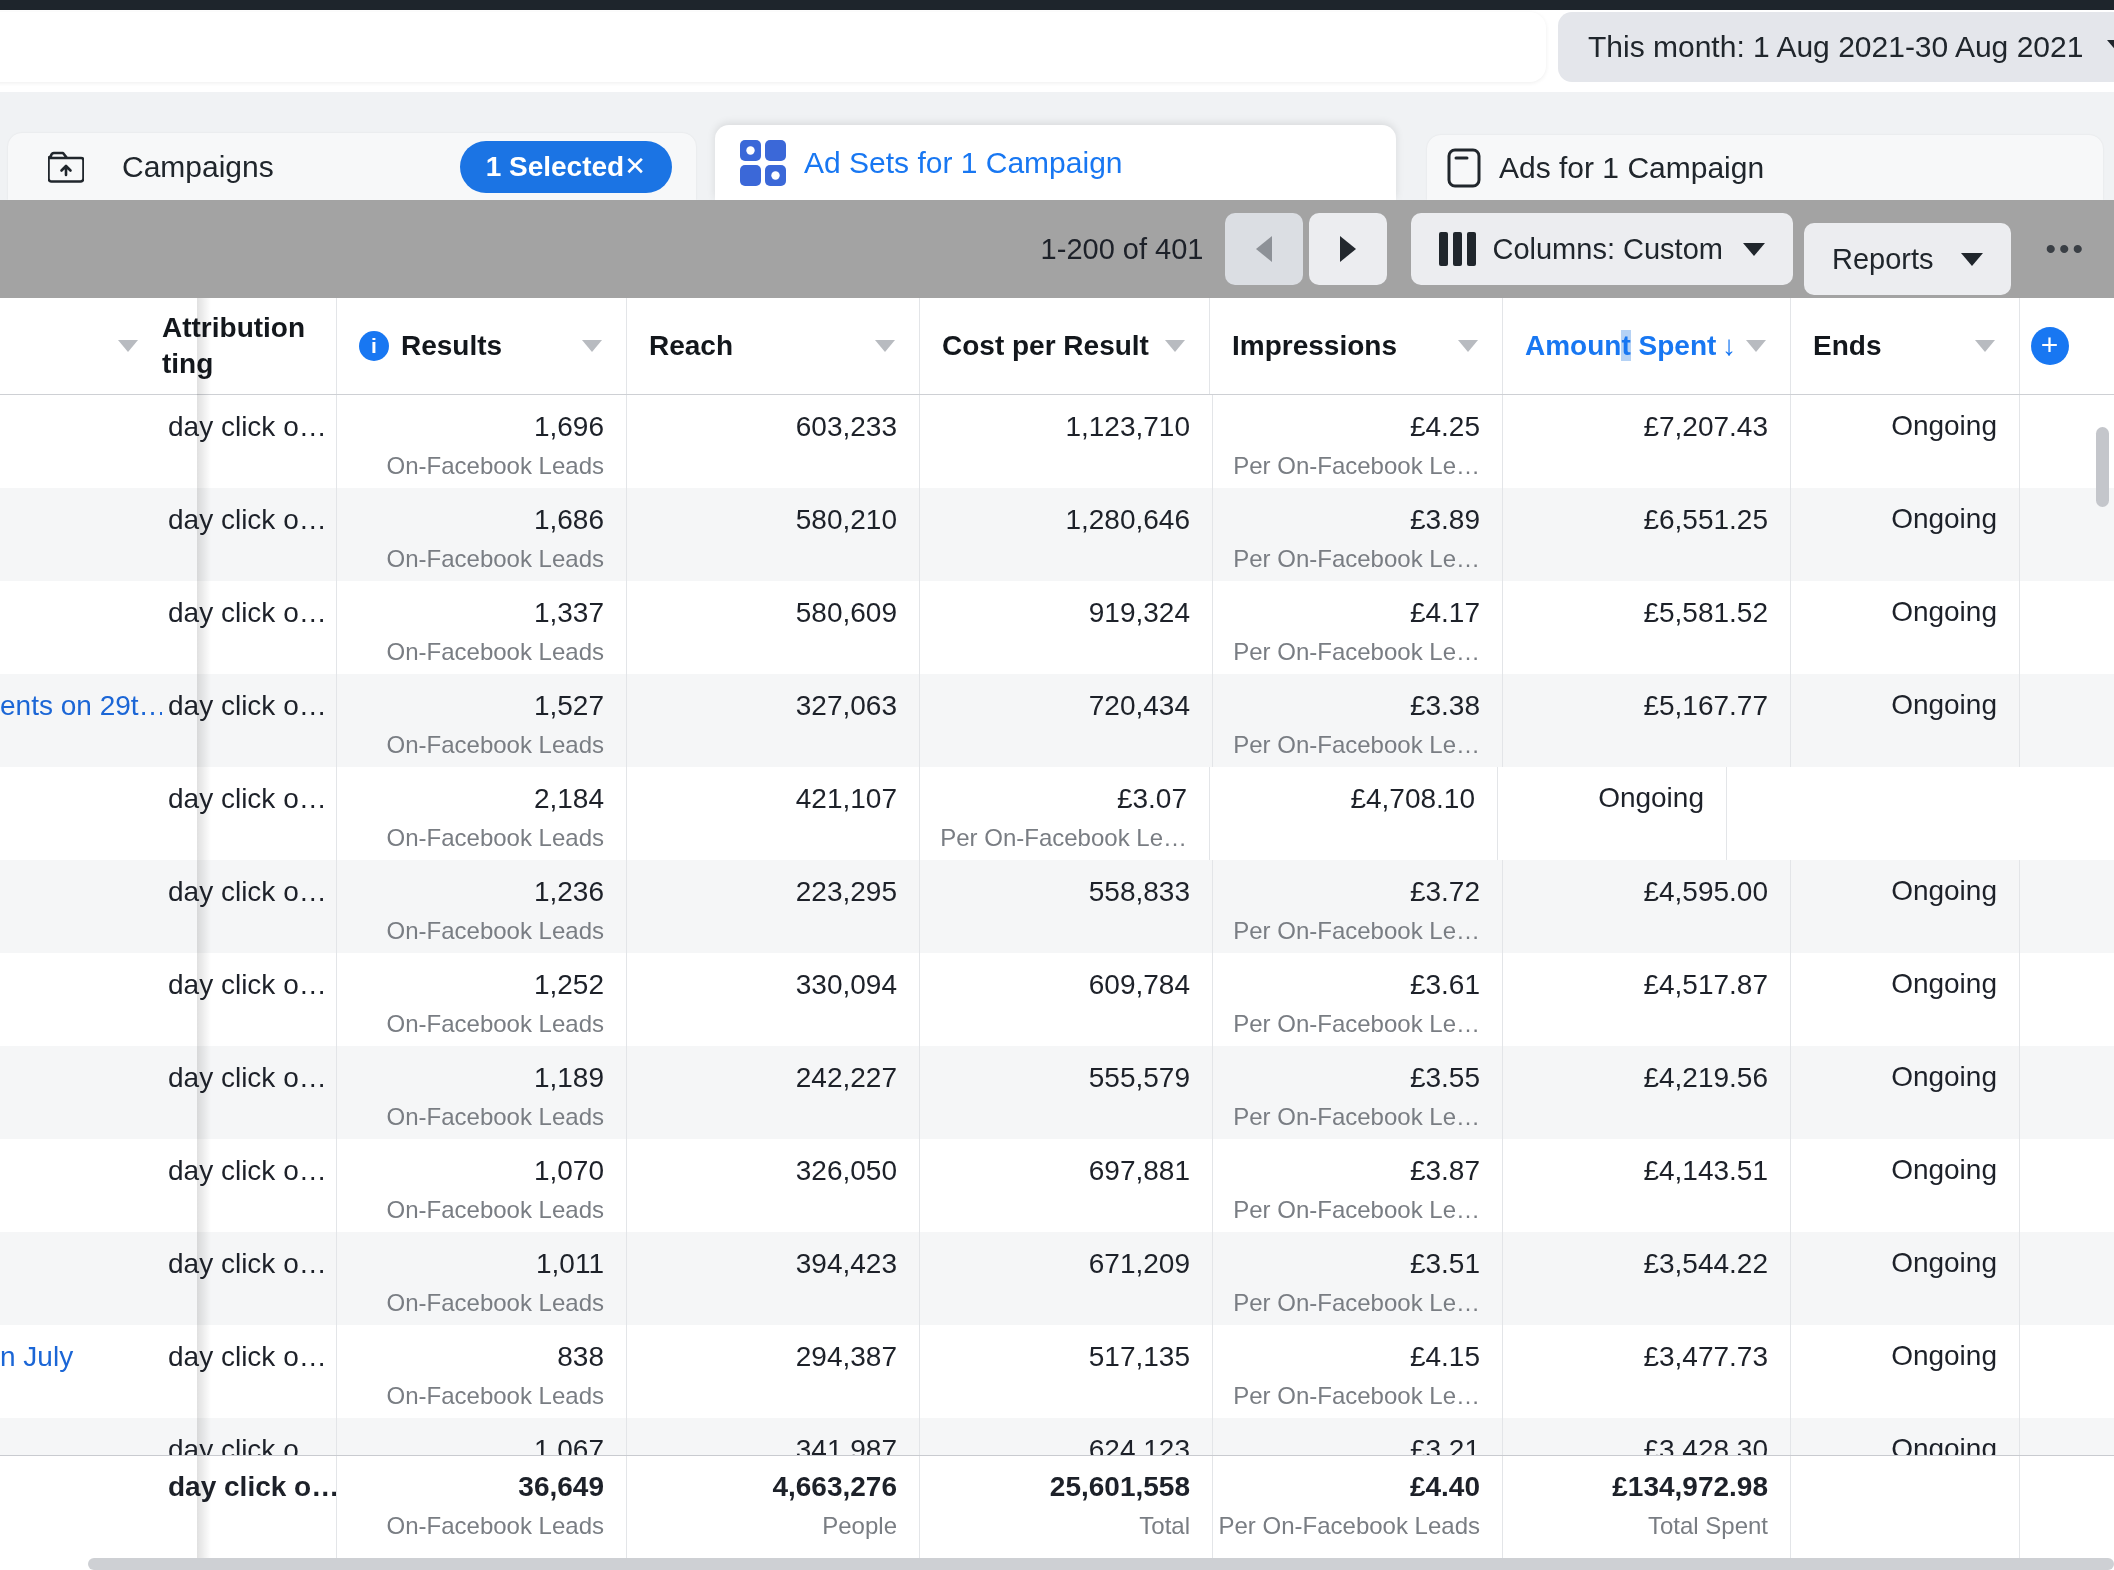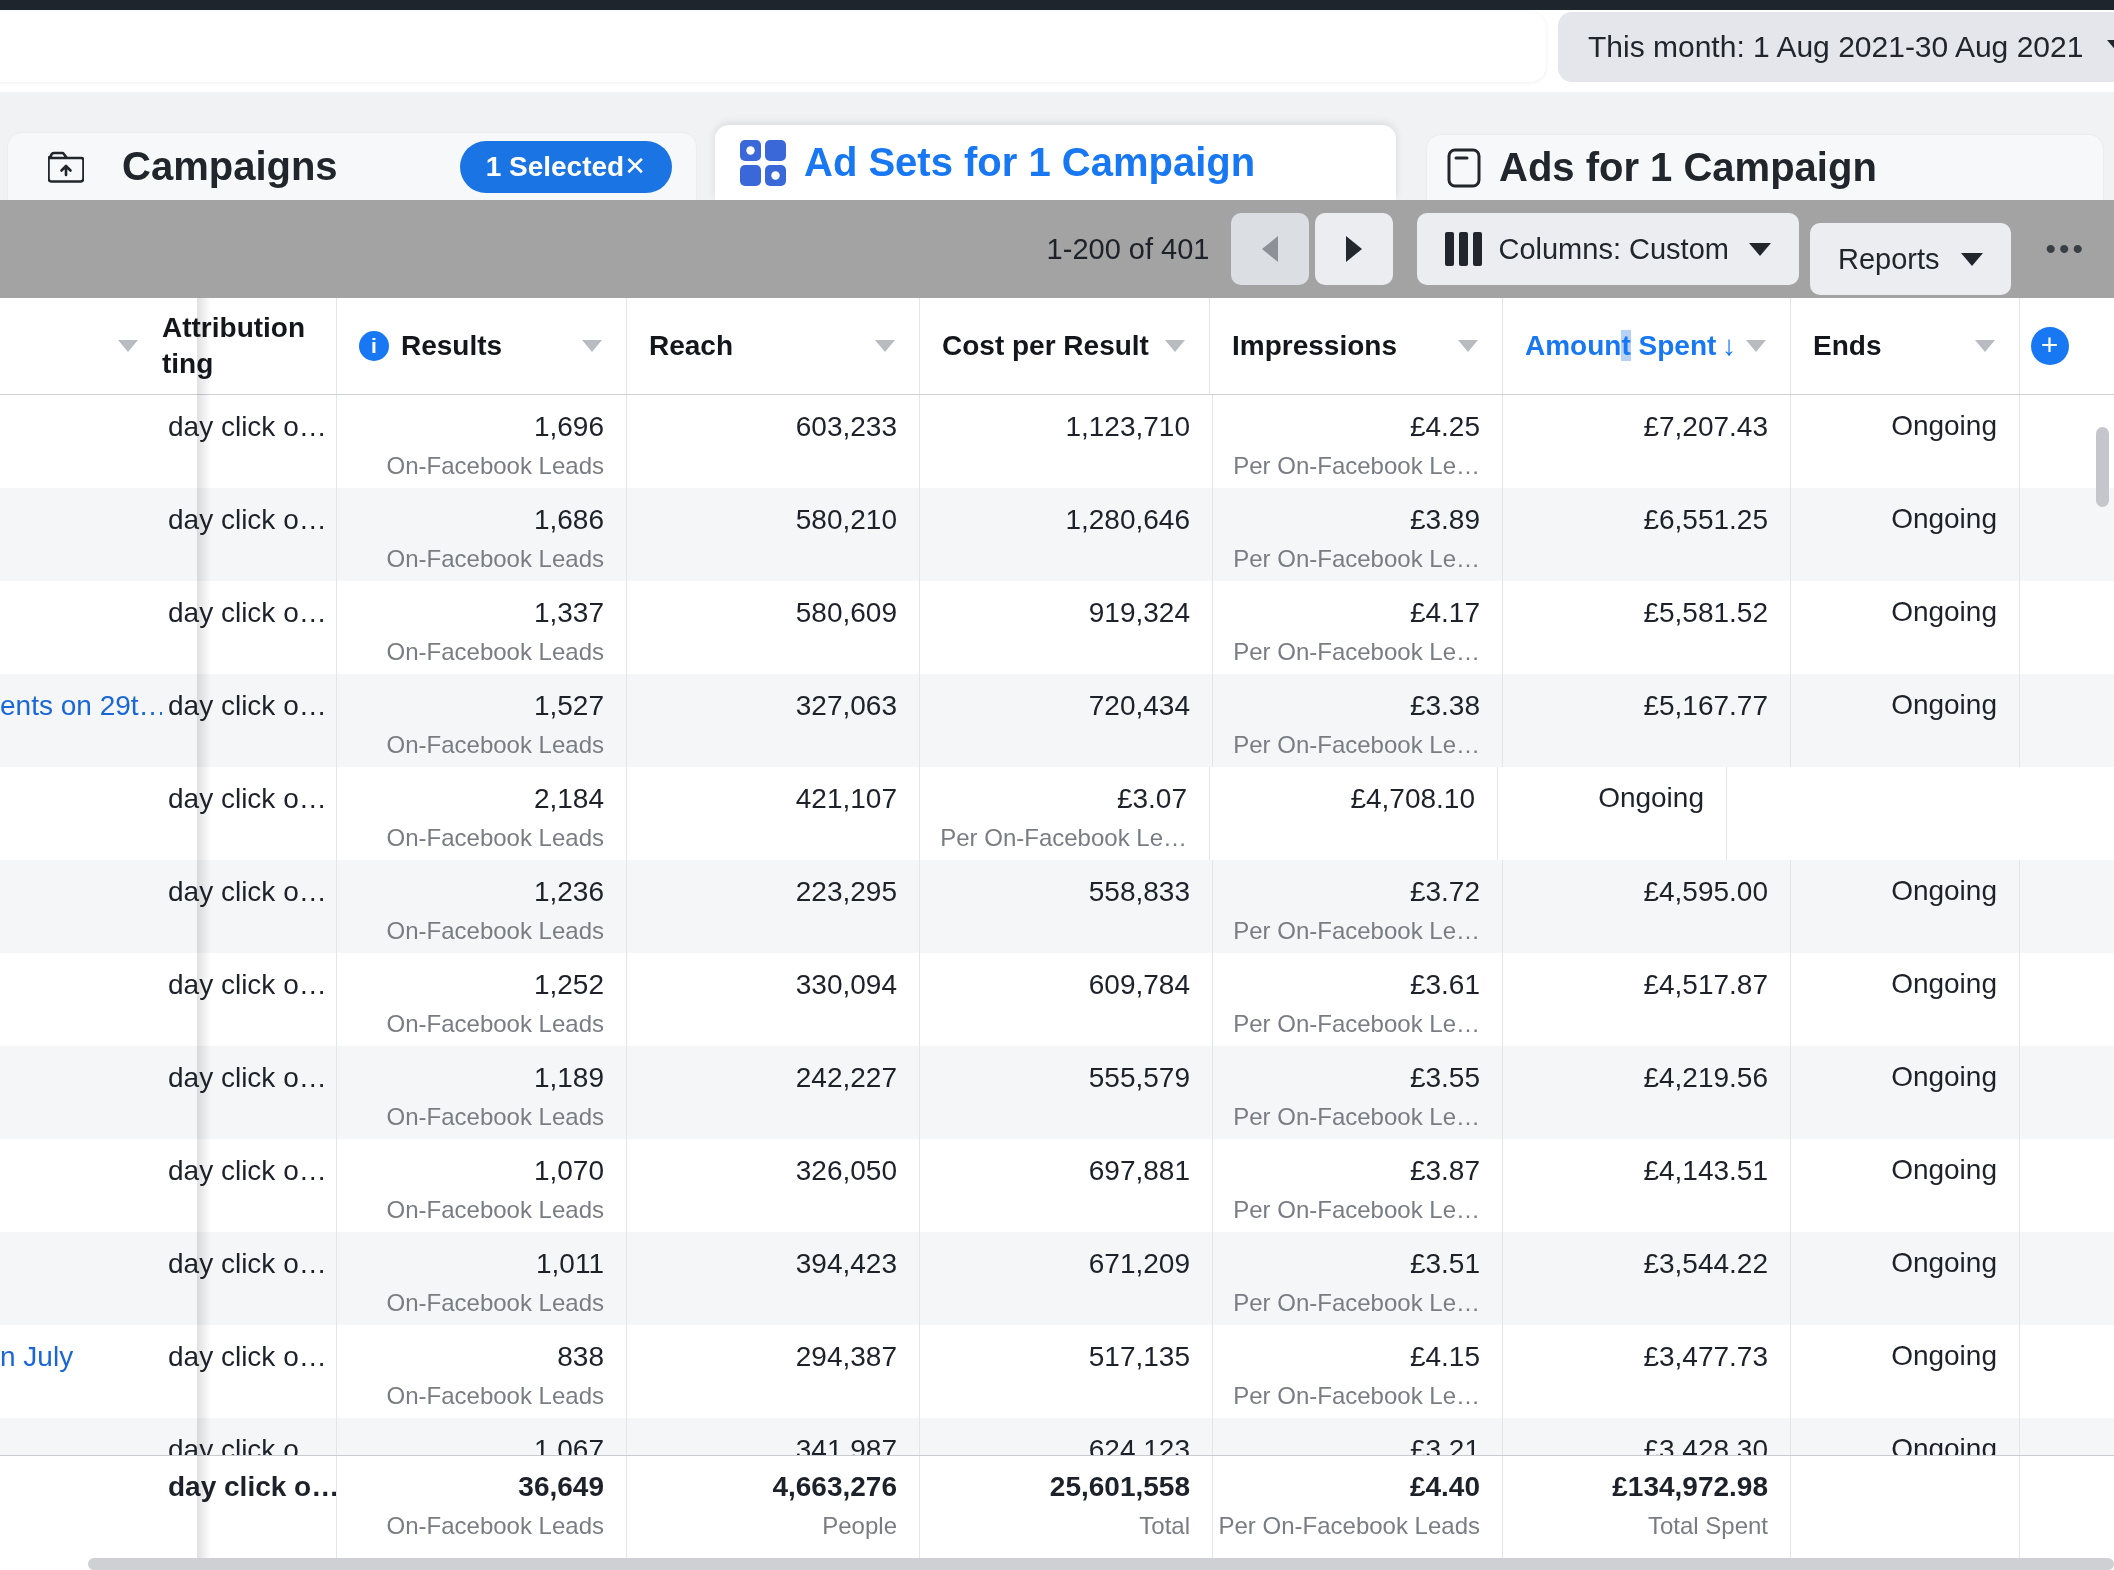--- a/index.html
+++ b/index.html
@@ -19,21 +19,21 @@
                 border-top:14px solid #20262c; margin-left:24px; flex:none; }
 
   
   .tab-band{ position:absolute; left:0; top:92px; width:2114px; height:108px; background:#f0f2f4; }
   .tab-card{ position:absolute; border-radius:14px 14px 0 0; display:flex; align-items:center; cursor:pointer; }
   .tab-inactive{ background:#f7f8f9; box-shadow:0 0 2px rgba(0,0,0,0.08); }
   .tab-active{ background:#ffffff; box-shadow:0 -2px 8px rgba(0,0,0,0.10); }
   .tab-campaigns{ left:8px; top:41px; width:688px; height:67px; padding:0 24px 0 40px; justify-content:space-between; }
   .tab-adsets{ left:715px; top:33px; width:681px; height:75px; padding:0 0 0 25px; }
   .tab-ads{ left:1427px; top:43px; width:676px; height:65px; padding:0 0 0 20px; }
-  .tab-label{ font-size:40px; font-weight:700; color:#20262c; white-space:nowrap; }
+  .tab-label{ font-size:30px; font-weight:400; color:#20262c; white-space:nowrap; }
   .tab-label.blue{ color:#1877f2; }
   .tab-left{ display:flex; align-items:center; gap:38px; }
   .tab-adsets .tab-label, .tab-ads .tab-label{ margin-left:18px; }
   .badge-pill{ height:52px; border-radius:26px; background:#1b74e4; color:#fff; display:flex; align-items:center;
                gap:0; padding:0 26px; font-size:28px; font-weight:700; white-space:nowrap; }
   .badge-x{ font-size:26px; font-weight:400; cursor:pointer; }
 
   
   .icon-folder{ width:36px; height:34px; flex:none; }
   .icon-grid{ width:46px; height:46px; flex:none; }
@@ -47,21 +47,21 @@
   .pag-label{ font-size:29px; color:#1d2129; margin-right:22px; white-space:nowrap; }
   .tool-btn{ height:72px; border-radius:10px; background:#ecedf0; display:flex; align-items:center;
              justify-content:center; cursor:pointer; }
   .btn-prev{ width:78px; background:#dbdee3; margin-right:6px; }
   .btn-next{ width:78px; margin-right:24px; }
   .arrow-l{ width:0;height:0;border-top:13px solid transparent;border-bottom:13px solid transparent;
             border-right:16px solid #8d9197; }
   .arrow-r{ width:0;height:0;border-top:13px solid transparent;border-bottom:13px solid transparent;
             border-left:16px solid #23282e; }
   .btn-columns{ padding:0 28px; gap:16px; margin-right:11px; }
-  .btn-reports{ padding:0 28px; gap:18px; margin-right:26px;margin-top:20px; }
+  .btn-reports{ padding:0 28px; gap:24px; margin-right:26px;margin-top:20px; }
   .tool-btn .lbl{ font-size:29px; color:#20262c; white-space:nowrap; }
   .tool-btn .caret-solid{ margin-left:4px; border-top-width:13px; border-left-width:11px; border-right-width:11px; }
   .more-dots{ font-size:30px; letter-spacing:3px; color:#3a3f45; cursor:pointer; padding:0 8px; }
 
   
   .table{ position:absolute; left:0; top:298px; width:2114px; }
   .trow{ display:flex; width:2114px; }
   .cell{ flex:none; border-right:1px solid #e3e5e8; position:relative; }
   .c-name{ width:162px; border-right:none; }
   .c-attr{ width:175px; }

